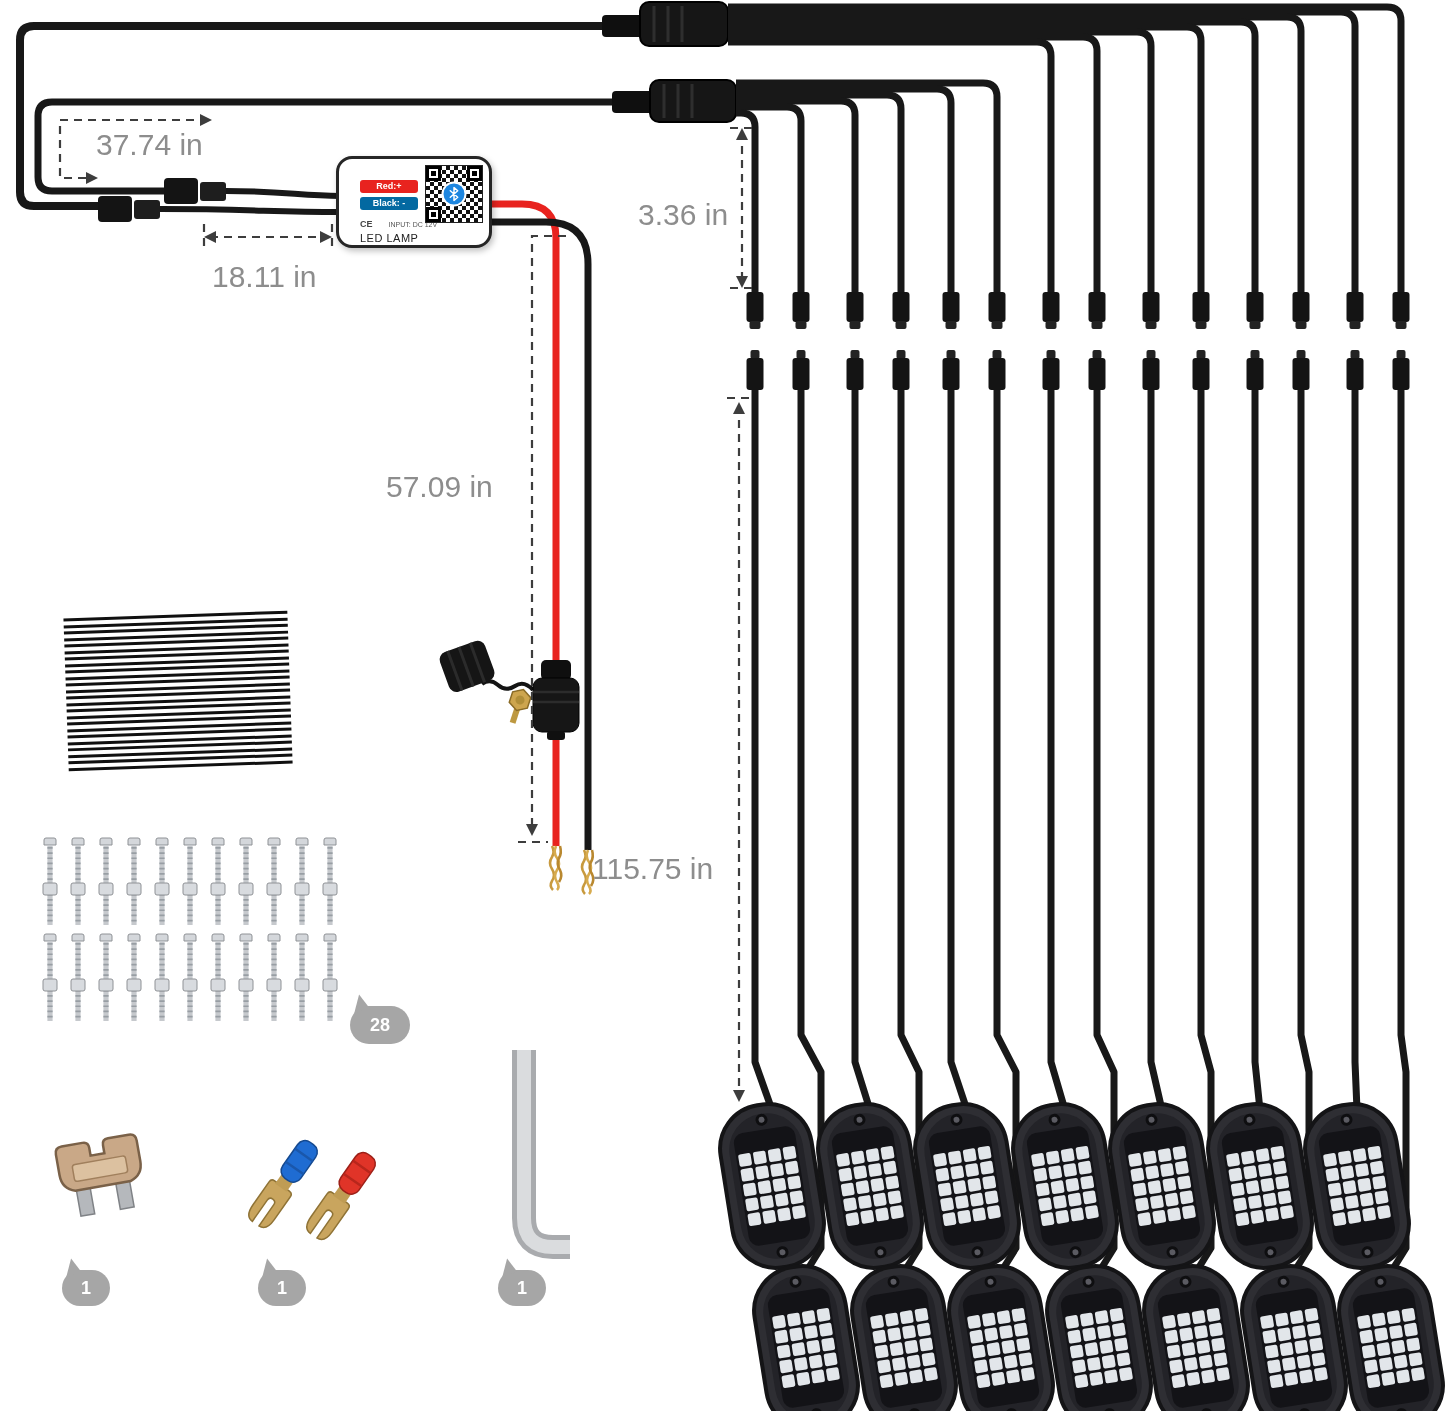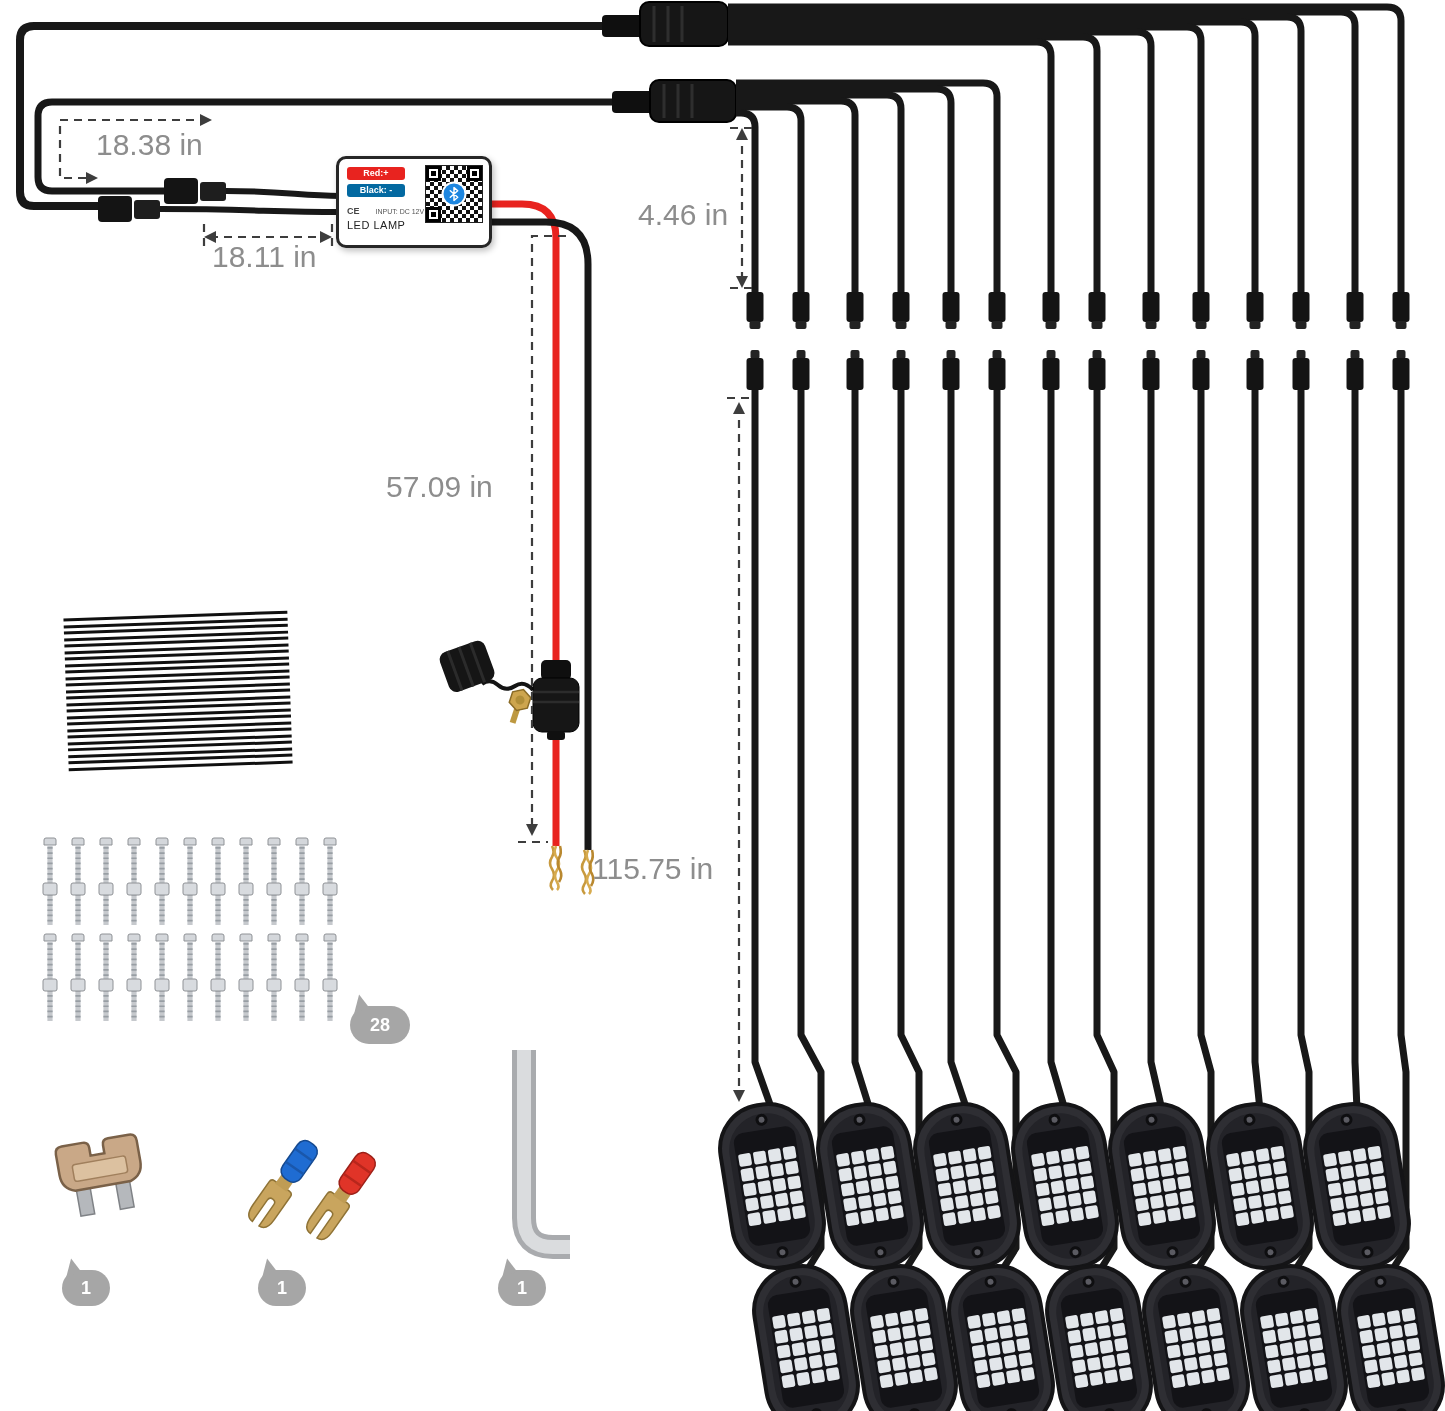--- a/index.html
+++ b/index.html
@@ -7,22 +7,22 @@
   .canvas{position:relative;width:1445px;height:1411px;background:#fff;overflow:hidden;
           font-family:"Liberation Sans",sans-serif}
   .art{position:absolute;left:0;top:0}
   .measure{position:absolute;color:#8d8d8d;font-size:30px;white-space:nowrap;z-index:3}
   .badge{position:absolute;background:#a6a6a6;color:#fff;border-radius:20px;display:flex;
          align-items:center;justify-content:center;font-weight:bold;font-size:18px;z-index:3}
   .badge::before{content:"";position:absolute;top:-11px;left:1px;width:0;height:0;border-style:solid;
          border-width:0 5px 16px 11px;border-color:transparent transparent #a6a6a6 transparent;
          transform:rotate(-20deg)}
   .controller{position:absolute;left:336px;top:156px;width:156px;height:92px;background:#fff;
-         border:3px solid #262626;border-radius:10px;box-shadow:2px 3px 6px rgba(0,0,0,.25);
-         padding:8px;z-index:2}
+         border:3px solid #262626;border-radius:16px;box-shadow:2px 3px 6px rgba(0,0,0,.25);
+         padding:21px;z-index:2}
   .pill{width:58px;height:13px;border-radius:3px;color:#fff;font-size:9px;font-weight:bold;
          line-height:13px;text-align:center;margin-bottom:4px}
   .pill.red{background:#e8231f}
   .pill.black{background:#0369a1}
   .ctrl-row{display:flex;align-items:baseline;gap:16px;margin-top:9px}
   .ce{font-size:9px;font-weight:bold;color:#444}
   .input{font-size:7px;color:#555;white-space:nowrap}
   .lamp{font-size:11px;font-weight:normal;color:#222;margin-top:3px;letter-spacing:.5px}
   .qr{position:absolute;right:7px;top:7px;width:56px;height:56px;
       background:repeating-conic-gradient(#111 0% 25%,#fff 25% 50%);background-size:8px 8px;
@@ -299,23 +299,23 @@
     <div class="f tr"></div>
     <div class="f bl"></div>
     <div class="bt">
       <svg width="13" height="15" viewBox="0 0 14 16">
             <path d="M3 4.5 L11 11.5 L7 15 L7 1 L11 4.5 L3 11.5" fill="none" stroke="#fff" stroke-width="1.6" stroke-linejoin="round" stroke-linecap="round"></path>
           </svg>
     </div>
   </div>
 </div>
 
-<div class="measure" style="left:96px;top:128px">18.38 in</div>
-<div class="measure" style="left:212px;top:240px">18.11 in</div>
-<div class="measure" style="left:638px;top:198px">4.46 in</div>
+<div class="measure" style="left:96px;top:128px">37.74 in</div>
+<div class="measure" style="left:212px;top:260px">18.11 in</div>
+<div class="measure" style="left:638px;top:198px">3.36 in</div>
 <div class="measure" style="left:386px;top:470px">57.09 in</div>
 <div class="measure" style="left:592px;top:852px">115.75 in</div>
 
 <div class="badge" style="left:350px;top:1006px;width:60px;height:38px">28</div>
 <div class="badge" style="left:62px;top:1270px;width:48px;height:36px">1</div>
 <div class="badge" style="left:258px;top:1270px;width:48px;height:36px">1</div>
 <div class="badge" style="left:498px;top:1270px;width:48px;height:36px">1</div>
 
 </div>
 

